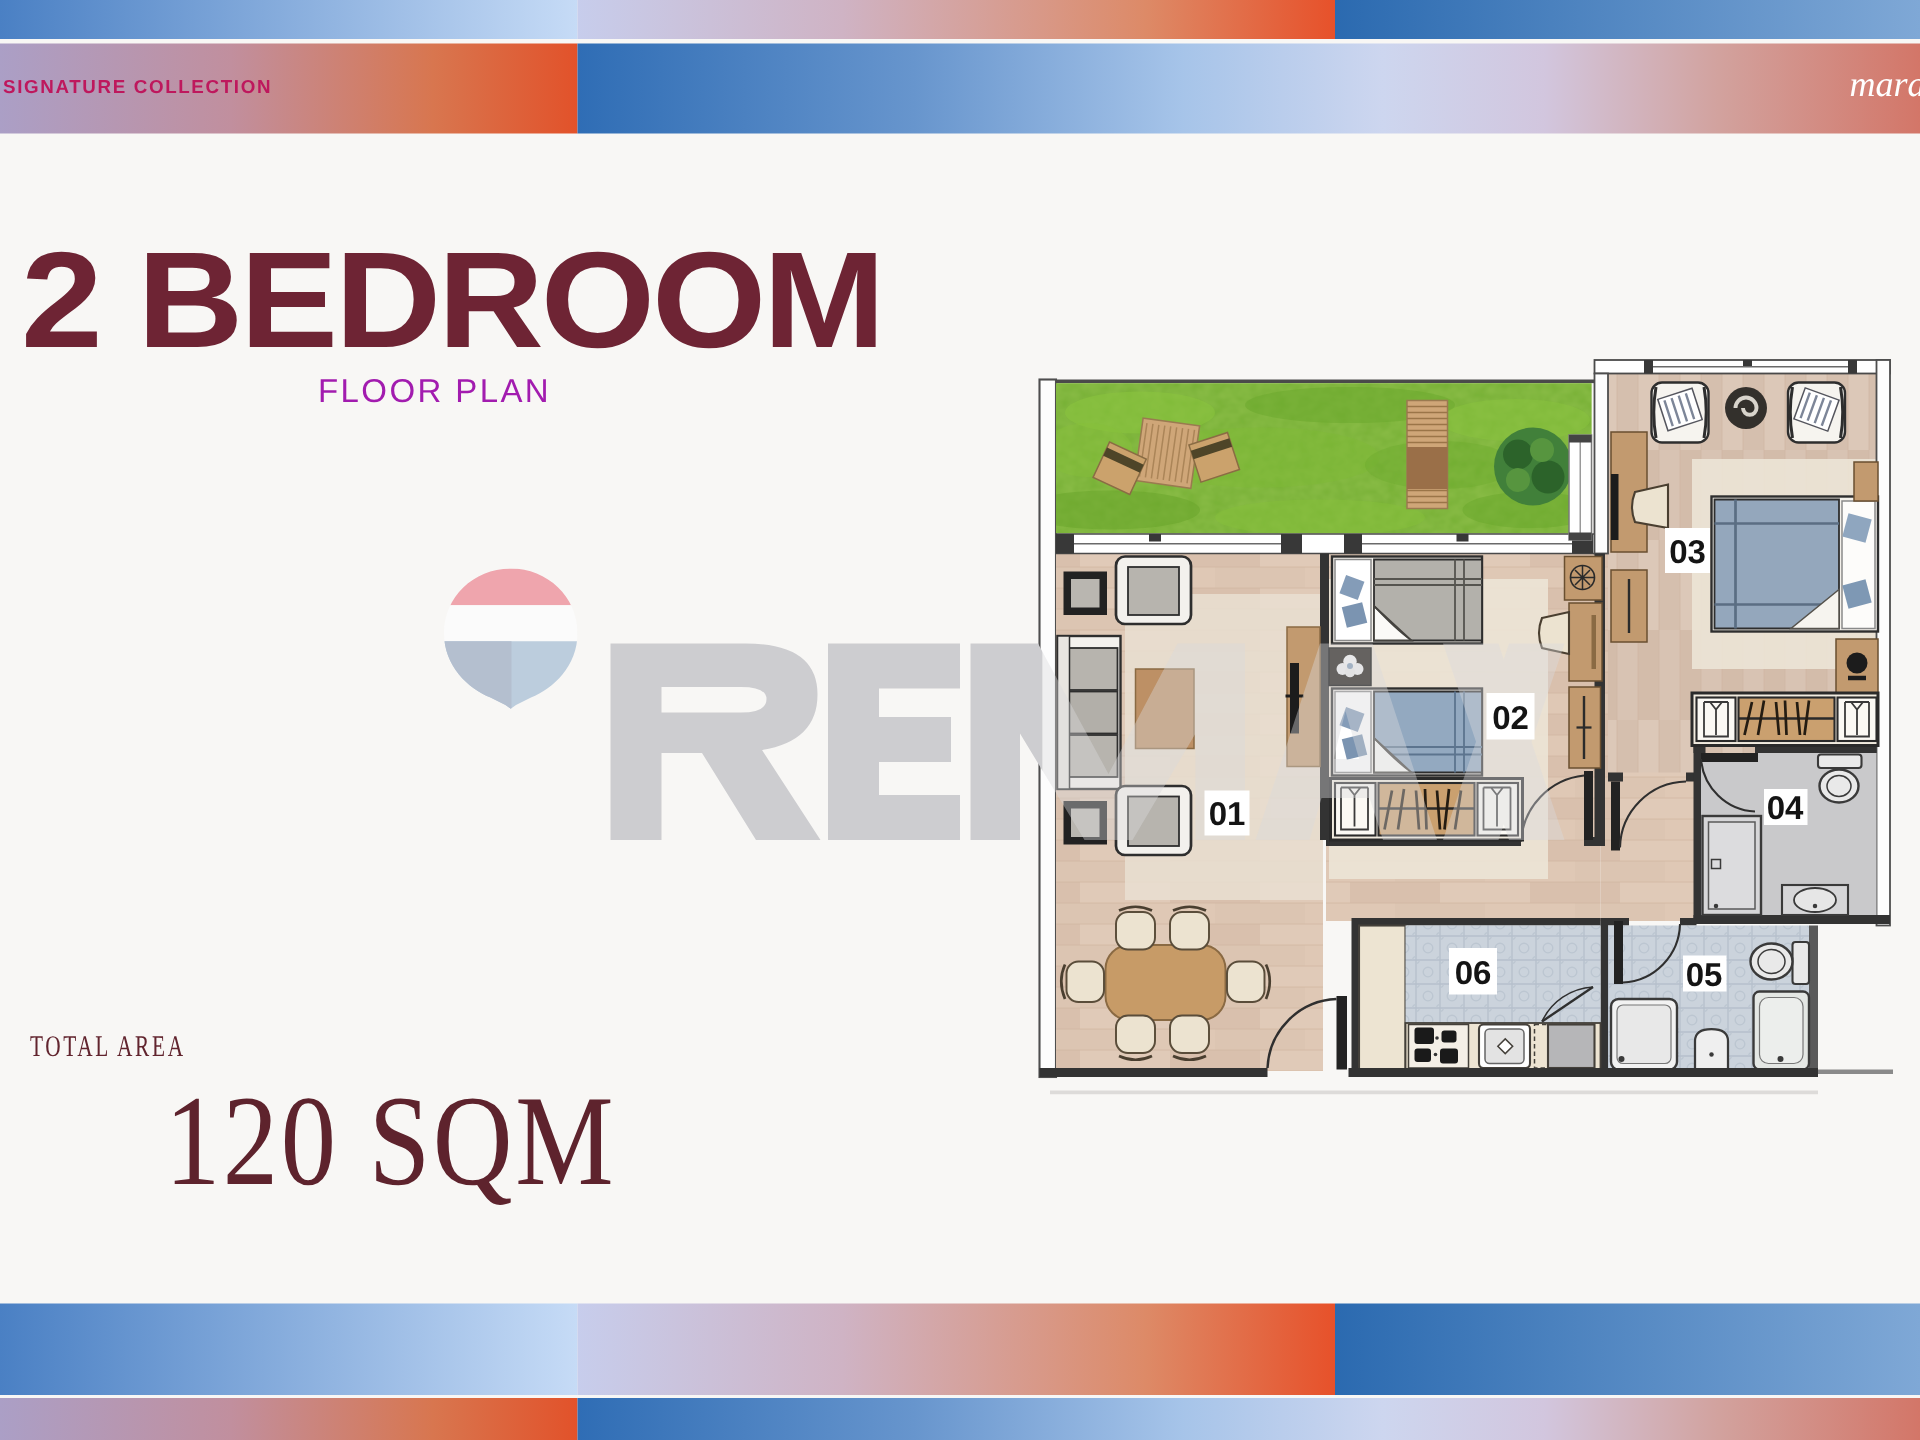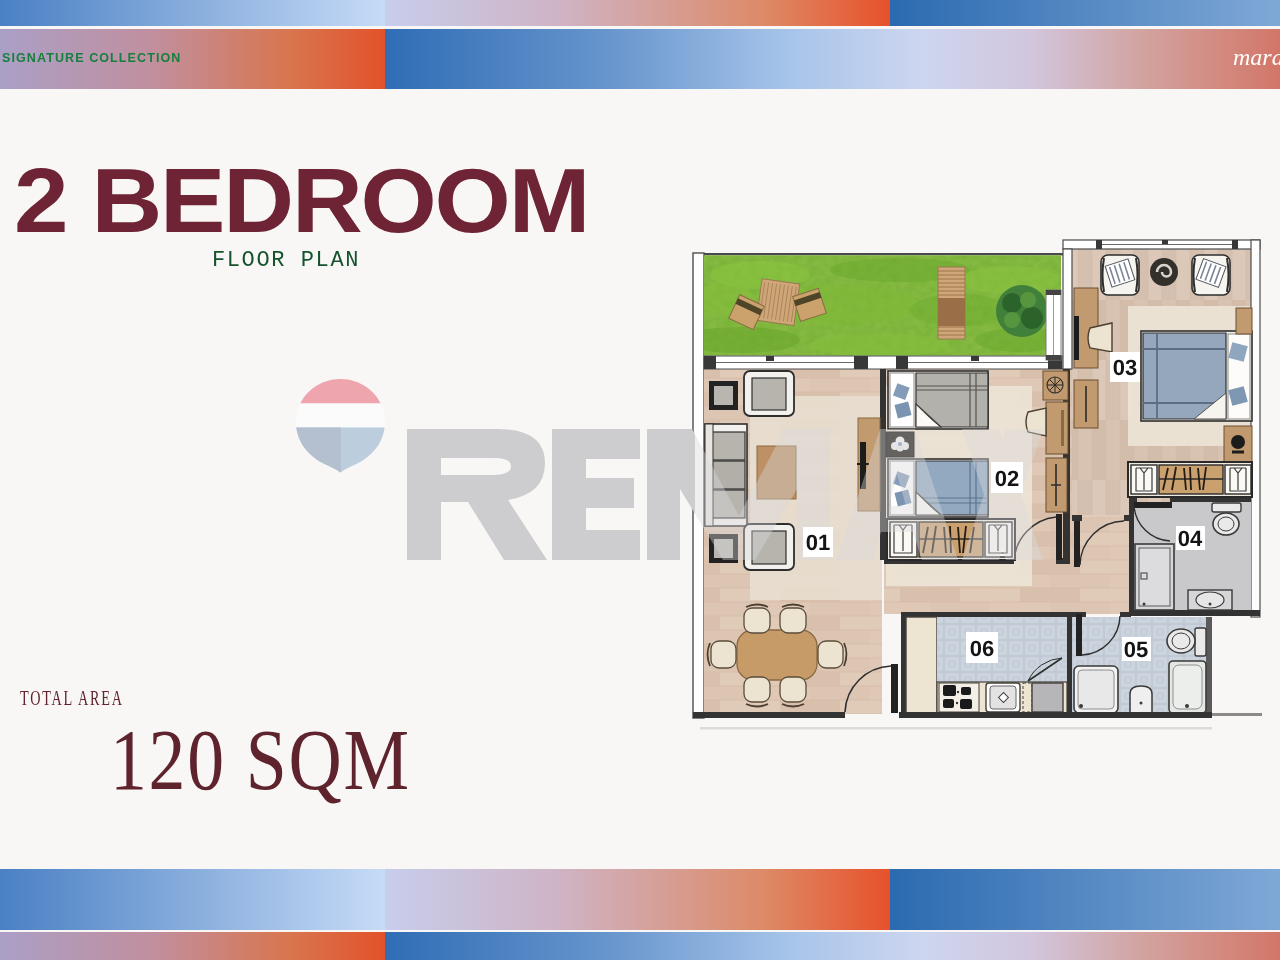--- a/index.html
+++ b/index.html
@@ -15,27 +15,27 @@
 <div class="abs" style="left:0;top:0;width:385px;height:26px;background:linear-gradient(90deg,#4a80c4,#c6dbf6);"></div>
 
 <div class="abs" style="left:385px;top:0;width:505px;height:26px;background:linear-gradient(90deg,#c7cdec 0%,#cfb3c4 35%,#dd8a67 75%,#e7512a 100%);"></div>
 
 <div class="abs" style="left:890px;top:0;width:390px;height:26px;background:linear-gradient(90deg,#2b6ab0,#7fa8d6);"></div>
 
 <div class="abs" style="left:0;top:29px;width:385px;height:60px;background:linear-gradient(90deg,#ab9fc6 0%,#c18f9e 40%,#d8764f 75%,#e2522a 100%);"></div>
 
 <div class="abs" style="left:385px;top:29px;width:895px;height:60px;background:linear-gradient(90deg,#2f6db5 0%,#6795cd 25%,#a6c4e9 45%,#cdd6ef 60%,#d2c6de 72%,#d2a29e 85%,#d37668 100%);"></div>
 
-<div class="abs" style="left:2px;top:51px;font-size:12.5px;font-weight:bold;color:#15803d;letter-spacing:1.1px;">SIGNATURE COLLECTION</div>
+<div class="abs" style="left:2px;top:51px;font-size:12.5px;font-weight:bold;color:#be185d;letter-spacing:1.1px;">SIGNATURE COLLECTION</div>
 
 <div class="abs" style="left:1233px;top:44px;font-family:'Liberation Serif',serif;font-style:italic;font-size:24px;color:#fff;">maras</div>
 
 <div class="abs" style="left:14px;top:149px;font-size:91px;font-weight:bold;color:#6e2434;letter-spacing:-2px;transform:scaleX(1.077);transform-origin:left;">2 BEDROOM</div>
 
-<div class="abs" style="left:212px;top:248px;font-family:Liberation Mono, monospace;font-size:22px;color:#14532d;letter-spacing:1.6px;">FLOOR PLAN</div>
+<div class="abs" style="left:212px;top:248px;font-family:Liberation Sans, sans-serif;font-size:22px;color:#a21caf;letter-spacing:1.6px;">FLOOR PLAN</div>
 
 <div class="abs" style="left:20px;top:687px;font-family:'Liberation Serif',serif;font-size:20px;color:#61242e;letter-spacing:2.5px;transform:scaleX(0.71);transform-origin:left top;">TOTAL AREA</div>
 
 <div class="abs" style="left:110px;top:710px;font-family:'Liberation Serif',serif;font-size:86px;color:#5e232d;letter-spacing:2px;transform:scaleX(0.857);transform-origin:left top;">120 SQM</div>
 
 <svg class="abs" style="left:0;top:0;" width="1280" height="960" viewBox="0 0 1280 960">
 <defs>
 <pattern id="tile" width="16" height="16" patternUnits="userSpaceOnUse">
   <rect width="16" height="16" fill="#cbd3dc"></rect>
   <path d="M0 0H16V16H0Z" fill="none" stroke="#b6c0cc" stroke-width="0.9"></path>

